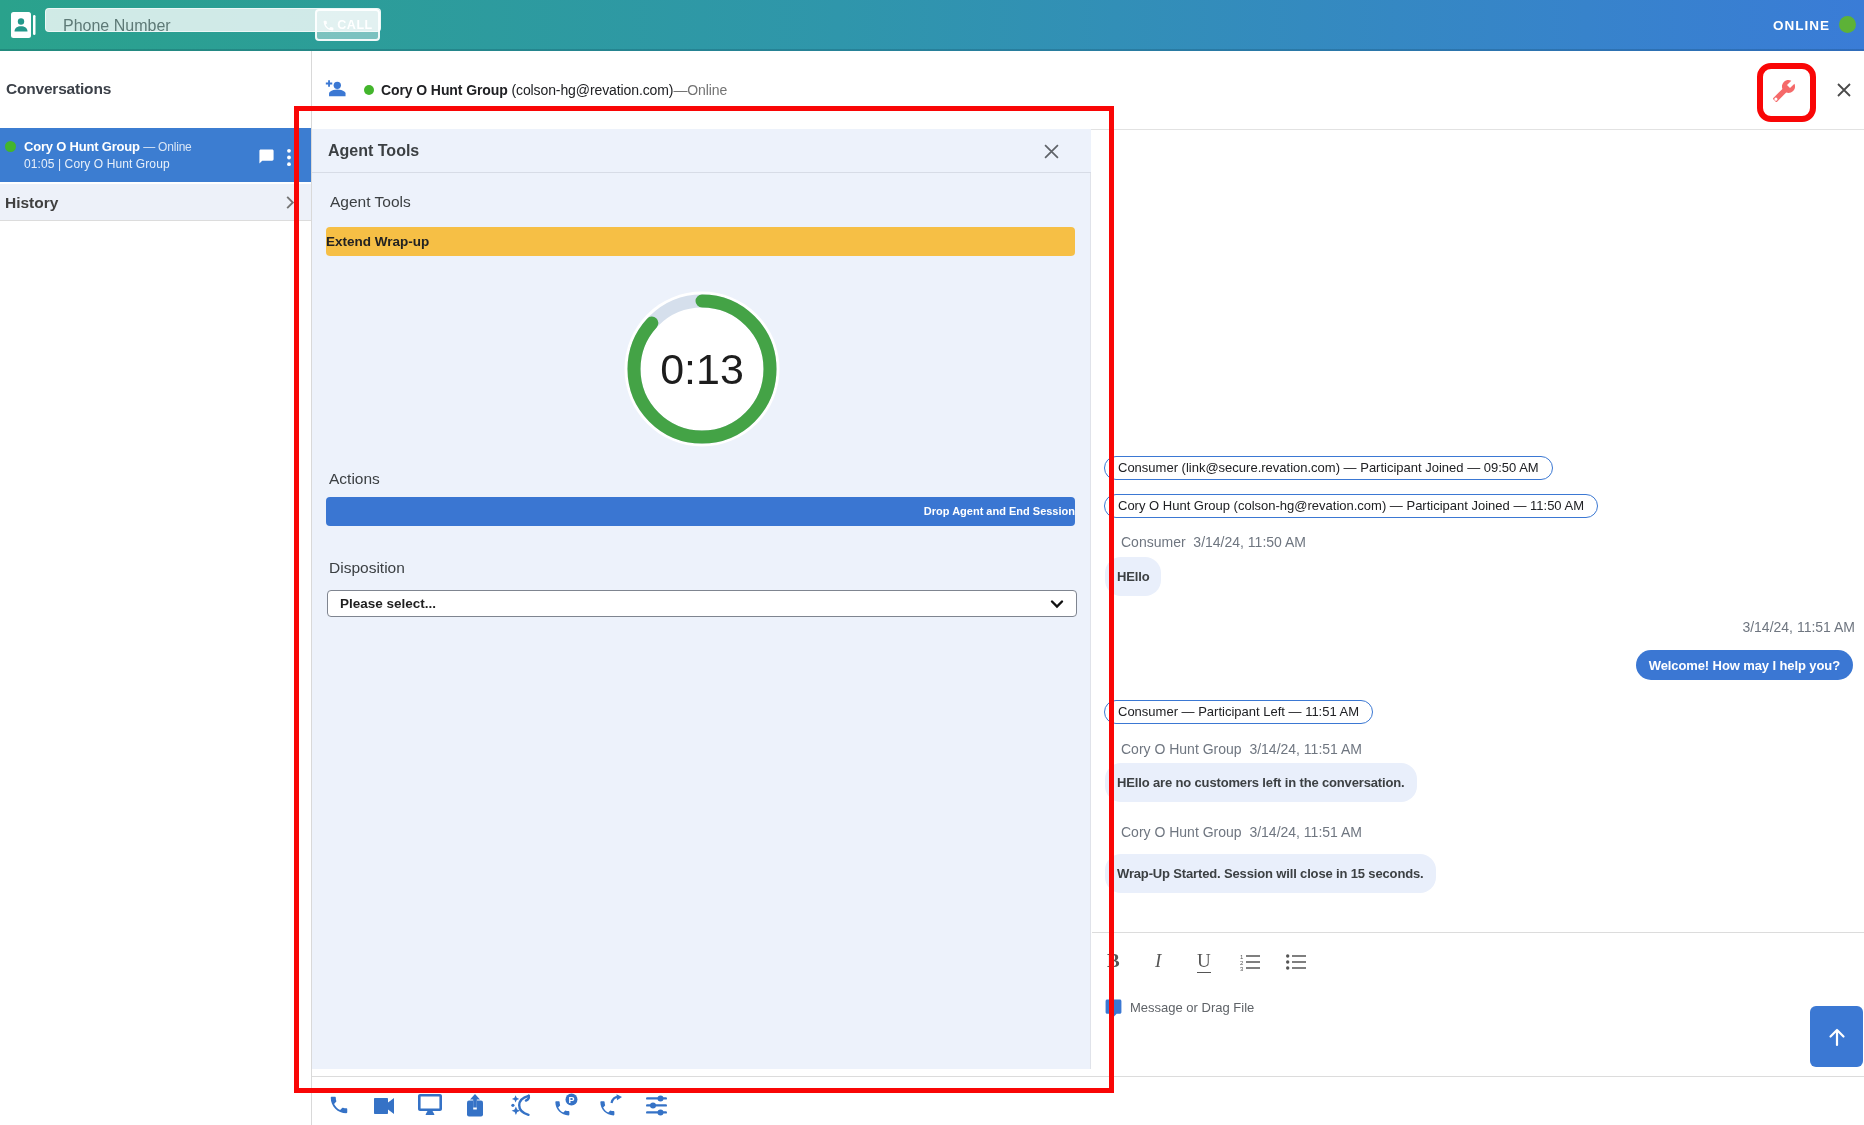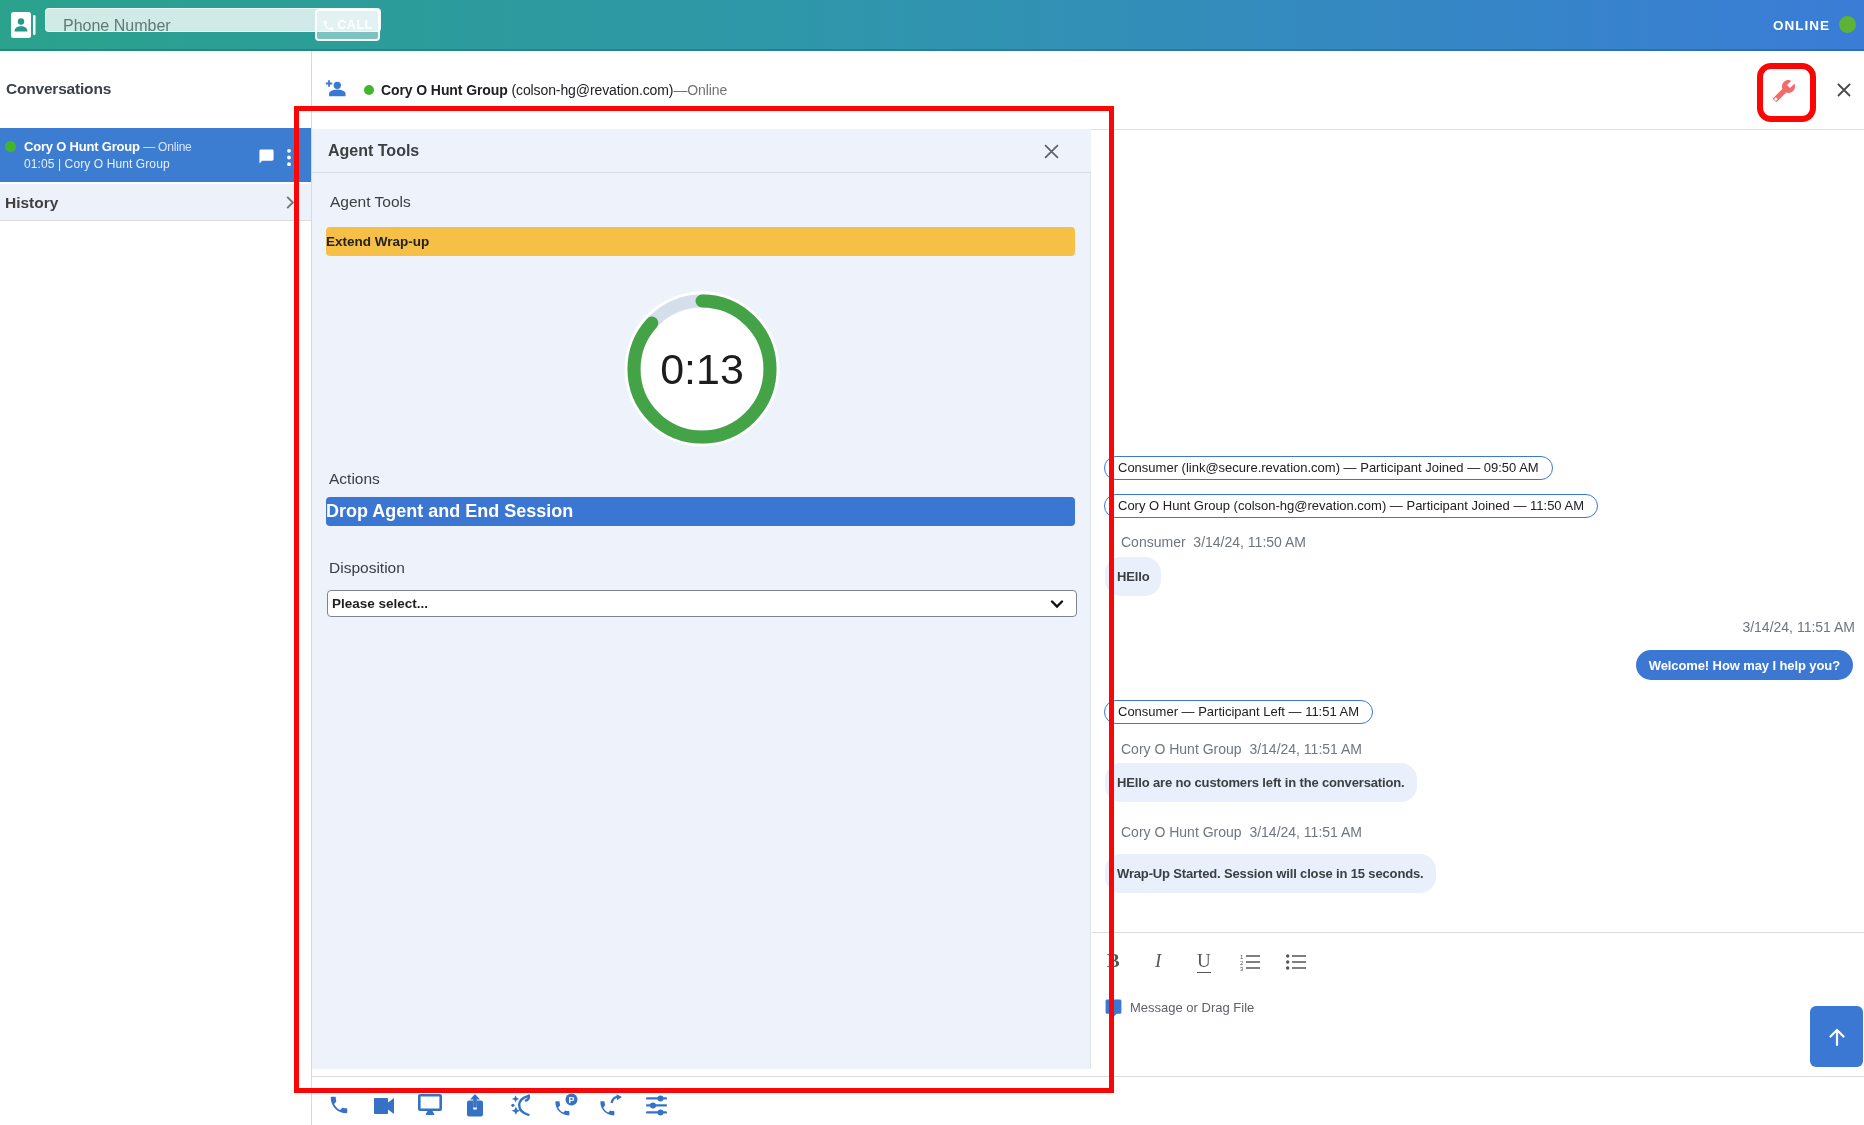--- a/index.html
+++ b/index.html
@@ -58,24 +58,24 @@
 
   
   .panel { left:312px; top:129px; width:779px; height:940px; background:#edf2fb; border-right:1px solid #e0e3ea; border-top:1px solid #e3e7ef; }
   .panel-header { left:312px; top:129px; width:779px; height:44px; background:#edf2fb; border-bottom:1px solid #d7dce6; }
   .panel-title { left:328px; top:142px; font-size:16px; font-weight:bold; color:#3c4043; }
   .panel-sub { left:330px; top:193px; font-size:15.5px; color:#3c4043; }
   .btn-yellow { left:326px; top:227px; width:749px; height:29px; background:#f6bf45; border-radius:4px;
     line-height:29px; font-size:13.5px; font-weight:bold; color:#222; }
   .actions-lbl { left:329px; top:470px; font-size:15.5px; color:#3c4043; }
   .btn-blue { left:326px; top:497px; width:749px; height:29px; background:#3a76d2; border-radius:4px;
-    text-align:left; line-height:29px; font-size:18px; font-weight:bold; color:#fff; }
+    text-align:right; line-height:29px; font-size:11px; font-weight:bold; color:#fff; }
   .disp-lbl { left:329px; top:559px; font-size:15.5px; color:#3c4043; }
   .select { left:327px; top:590px; width:750px; height:27px; background:#fff; border:1px solid #7f8590; border-radius:4px;
-    font-size:13.5px; font-weight:bold; color:#1f1f1f; line-height:25px; padding-left:4px; }
+    font-size:13.5px; font-weight:bold; color:#1f1f1f; line-height:25px; padding-left:12px; }
 
   
   .red-rect { left:294px; top:106px; width:820px; height:987px; border:5px solid #f90606; z-index:50; }
   .red-box { left:1757px; top:63px; width:59px; height:59px; border:6px solid #f90606; border-radius:14px; z-index:50; }
 </style>
 </head>
 <body>
 
   <div class="abs topbar"></div>
   <div class="abs phone-input">Phone Number</div>

